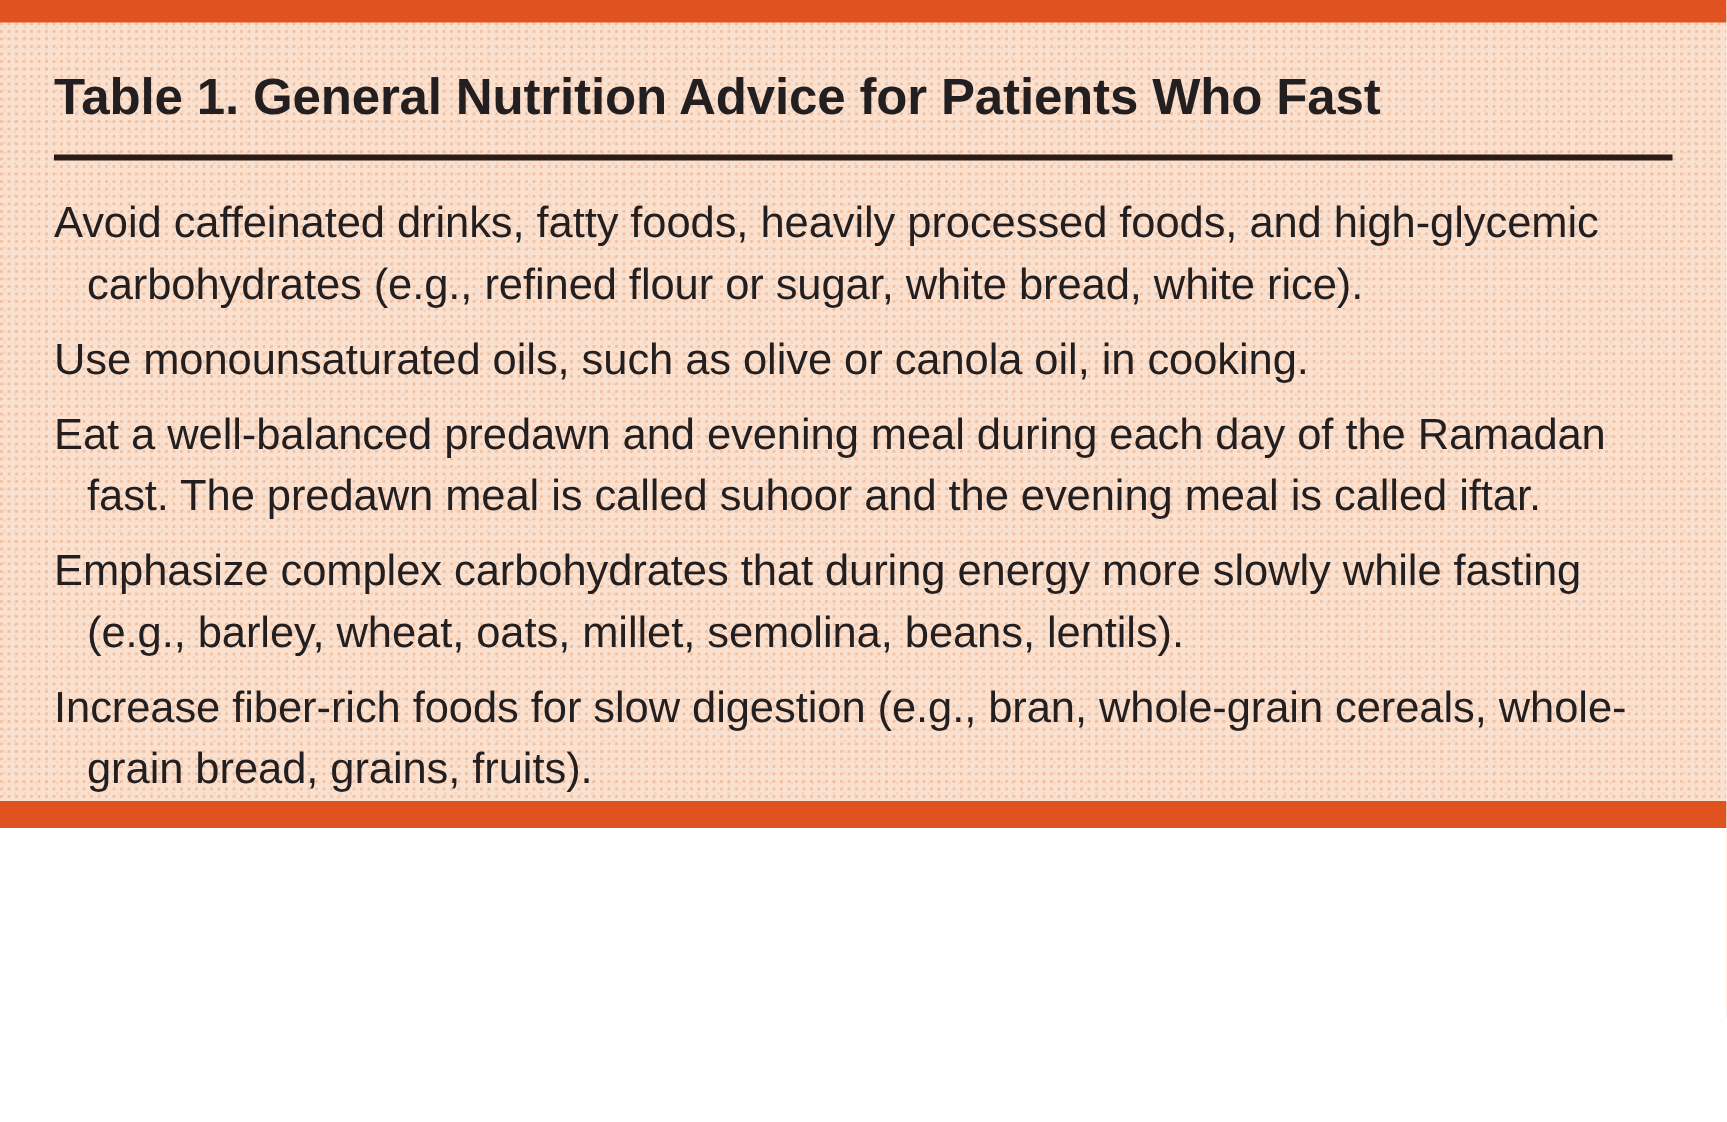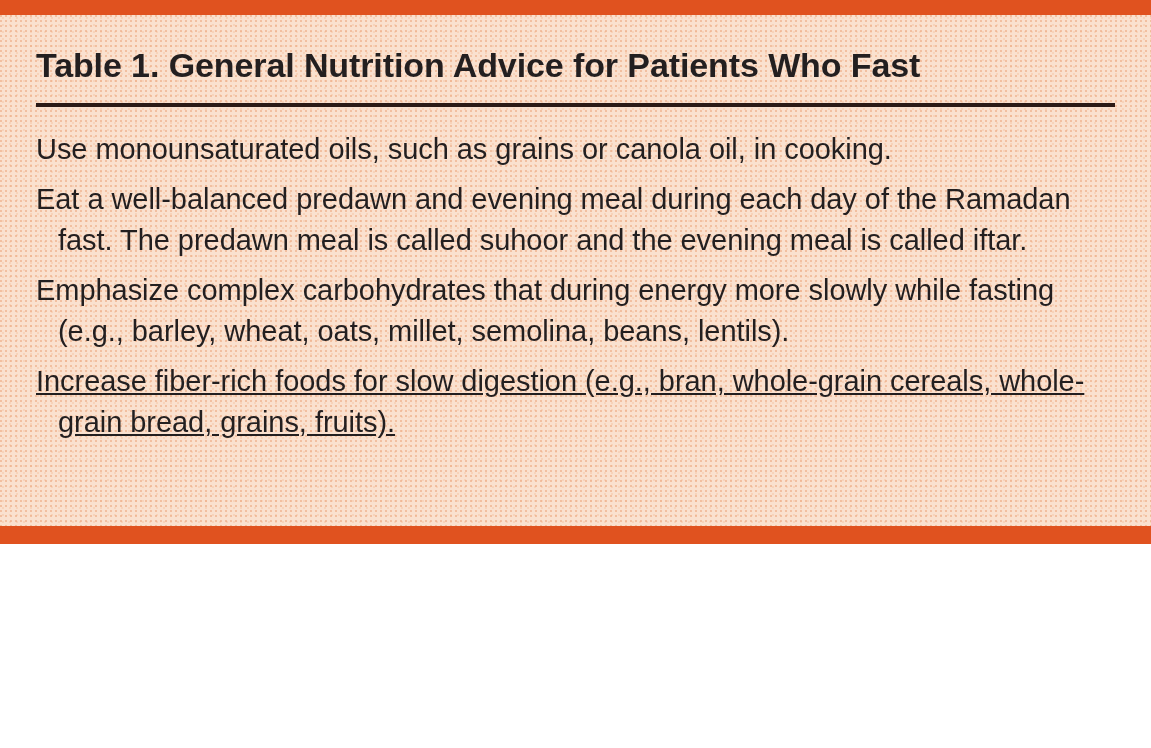--- a/index.html
+++ b/index.html
@@ -71,37 +71,38 @@
 
   .advice-item {
     font-size: 29px;
     line-height: 41px;
     color: #231f20;
     padding-left: 22px;
     text-indent: -22px;
     margin-bottom: 9px;
     letter-spacing: -0.05px;
   }
-  .advice-item:last-child { margin-bottom: 0; text-decoration: underline; }
+  .advice-item:last-child { margin-bottom: 0; }
 </style>
 </head>
 <body>
 
 <div id="table-figure">
 
   <div class="rule-bar top"></div>
 
   <div class="figure-body">
 
     <h1 id="table-title">Table 1. General Nutrition Advice for Patients Who Fast</h1>
 
     <div id="title-divider"></div>
 
     <ul id="advice-list">
-      <li class="advice-item">Use monounsaturated oils, such as grains or canola oil, in cooking.</li>
+      <li class="advice-item">Avoid caffeinated drinks, fatty foods, heavily processed foods, and high-glycemic carbohydrates (e.g., refined flour or sugar, white bread, white rice).</li>
+      <li class="advice-item">Use monounsaturated oils, such as olive or canola oil, in cooking.</li>
       <li class="advice-item">Eat a well-balanced predawn and evening meal during each day of the Ramadan fast. The predawn meal is called suhoor and the evening meal is called iftar.</li>
       <li class="advice-item">Emphasize complex carbohydrates that during energy more slowly while fasting (e.g., barley, wheat, oats, millet, semolina, beans, lentils).</li>
       <li class="advice-item">Increase fiber-rich foods for slow digestion (e.g., bran, whole-grain cereals, whole-grain bread, grains, fruits).</li>
     </ul>
 
   </div>
 
   <div class="rule-bar bottom"></div>
 
 </div>

